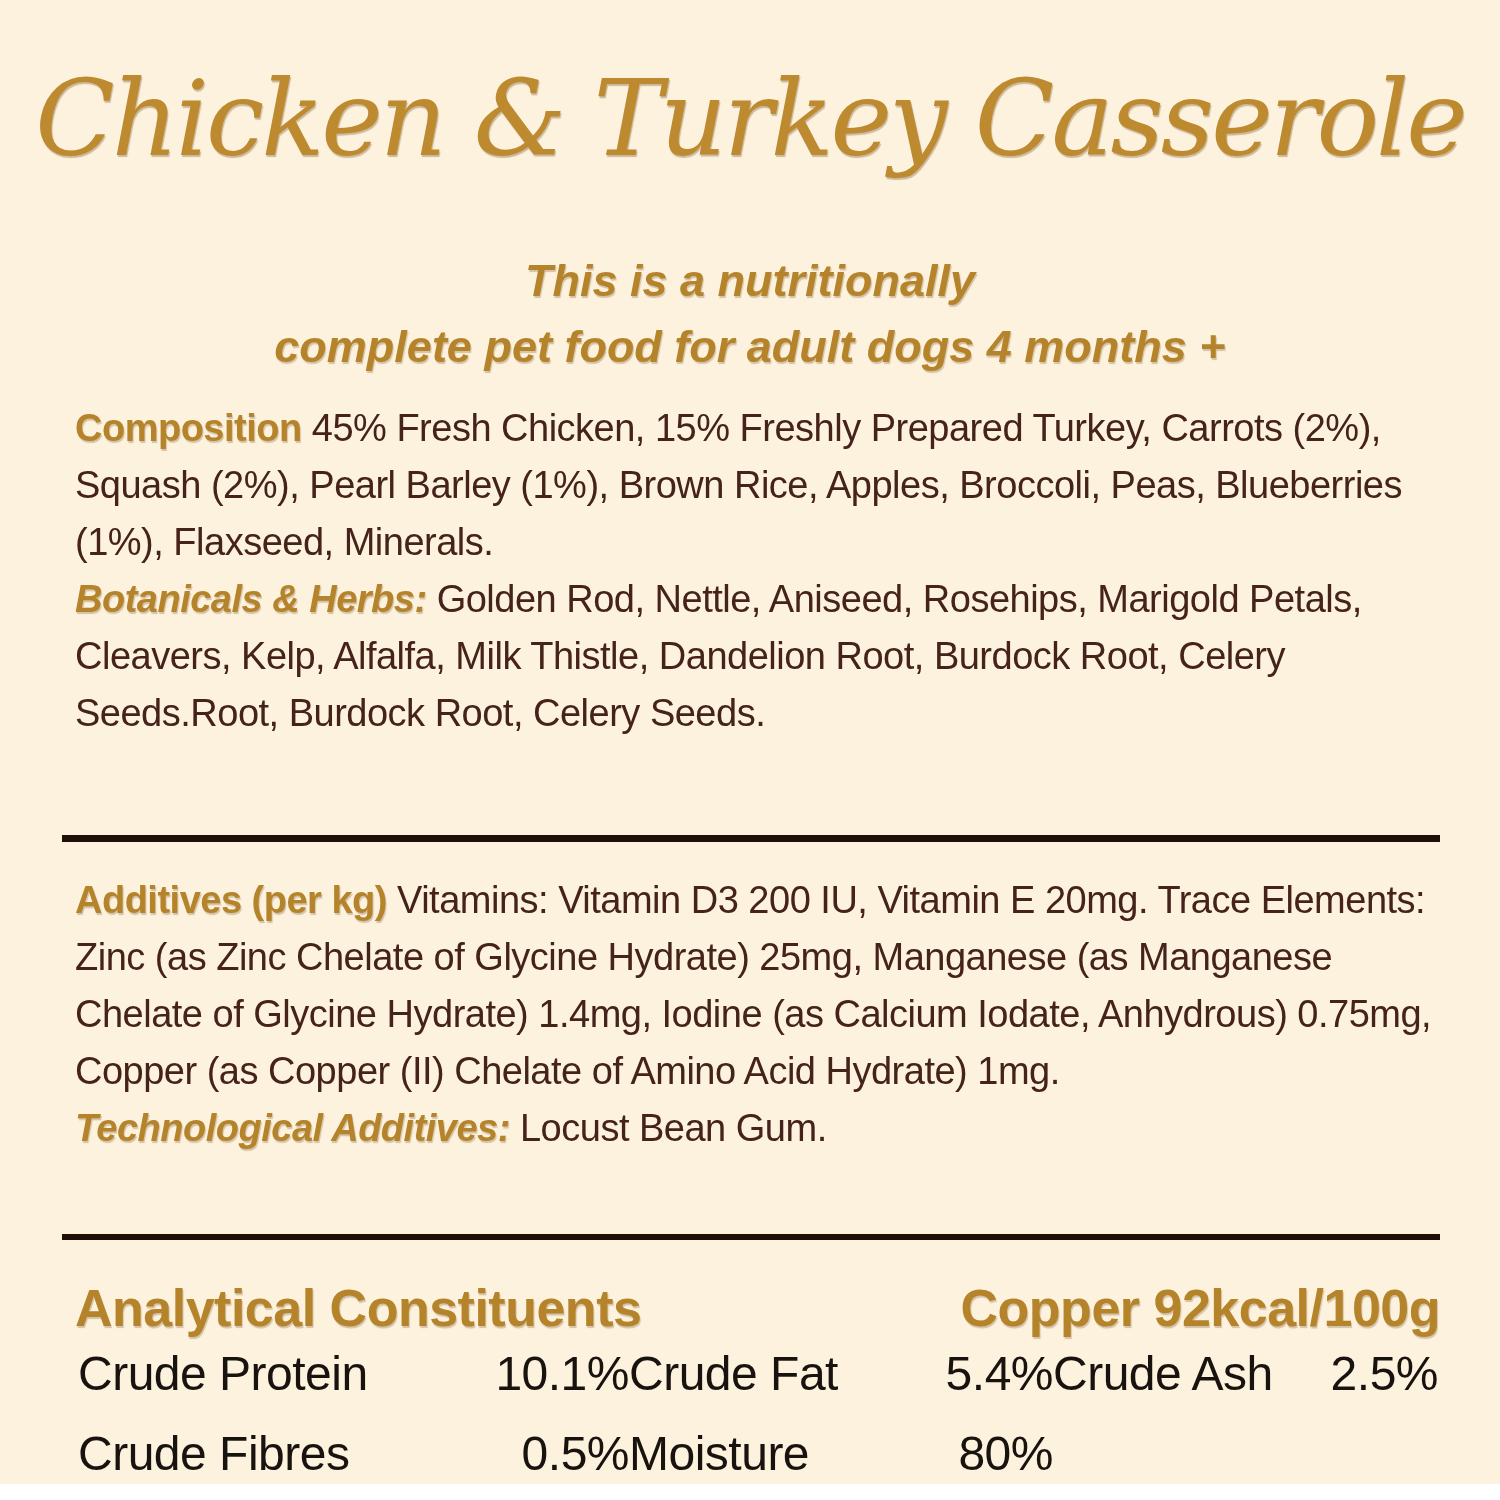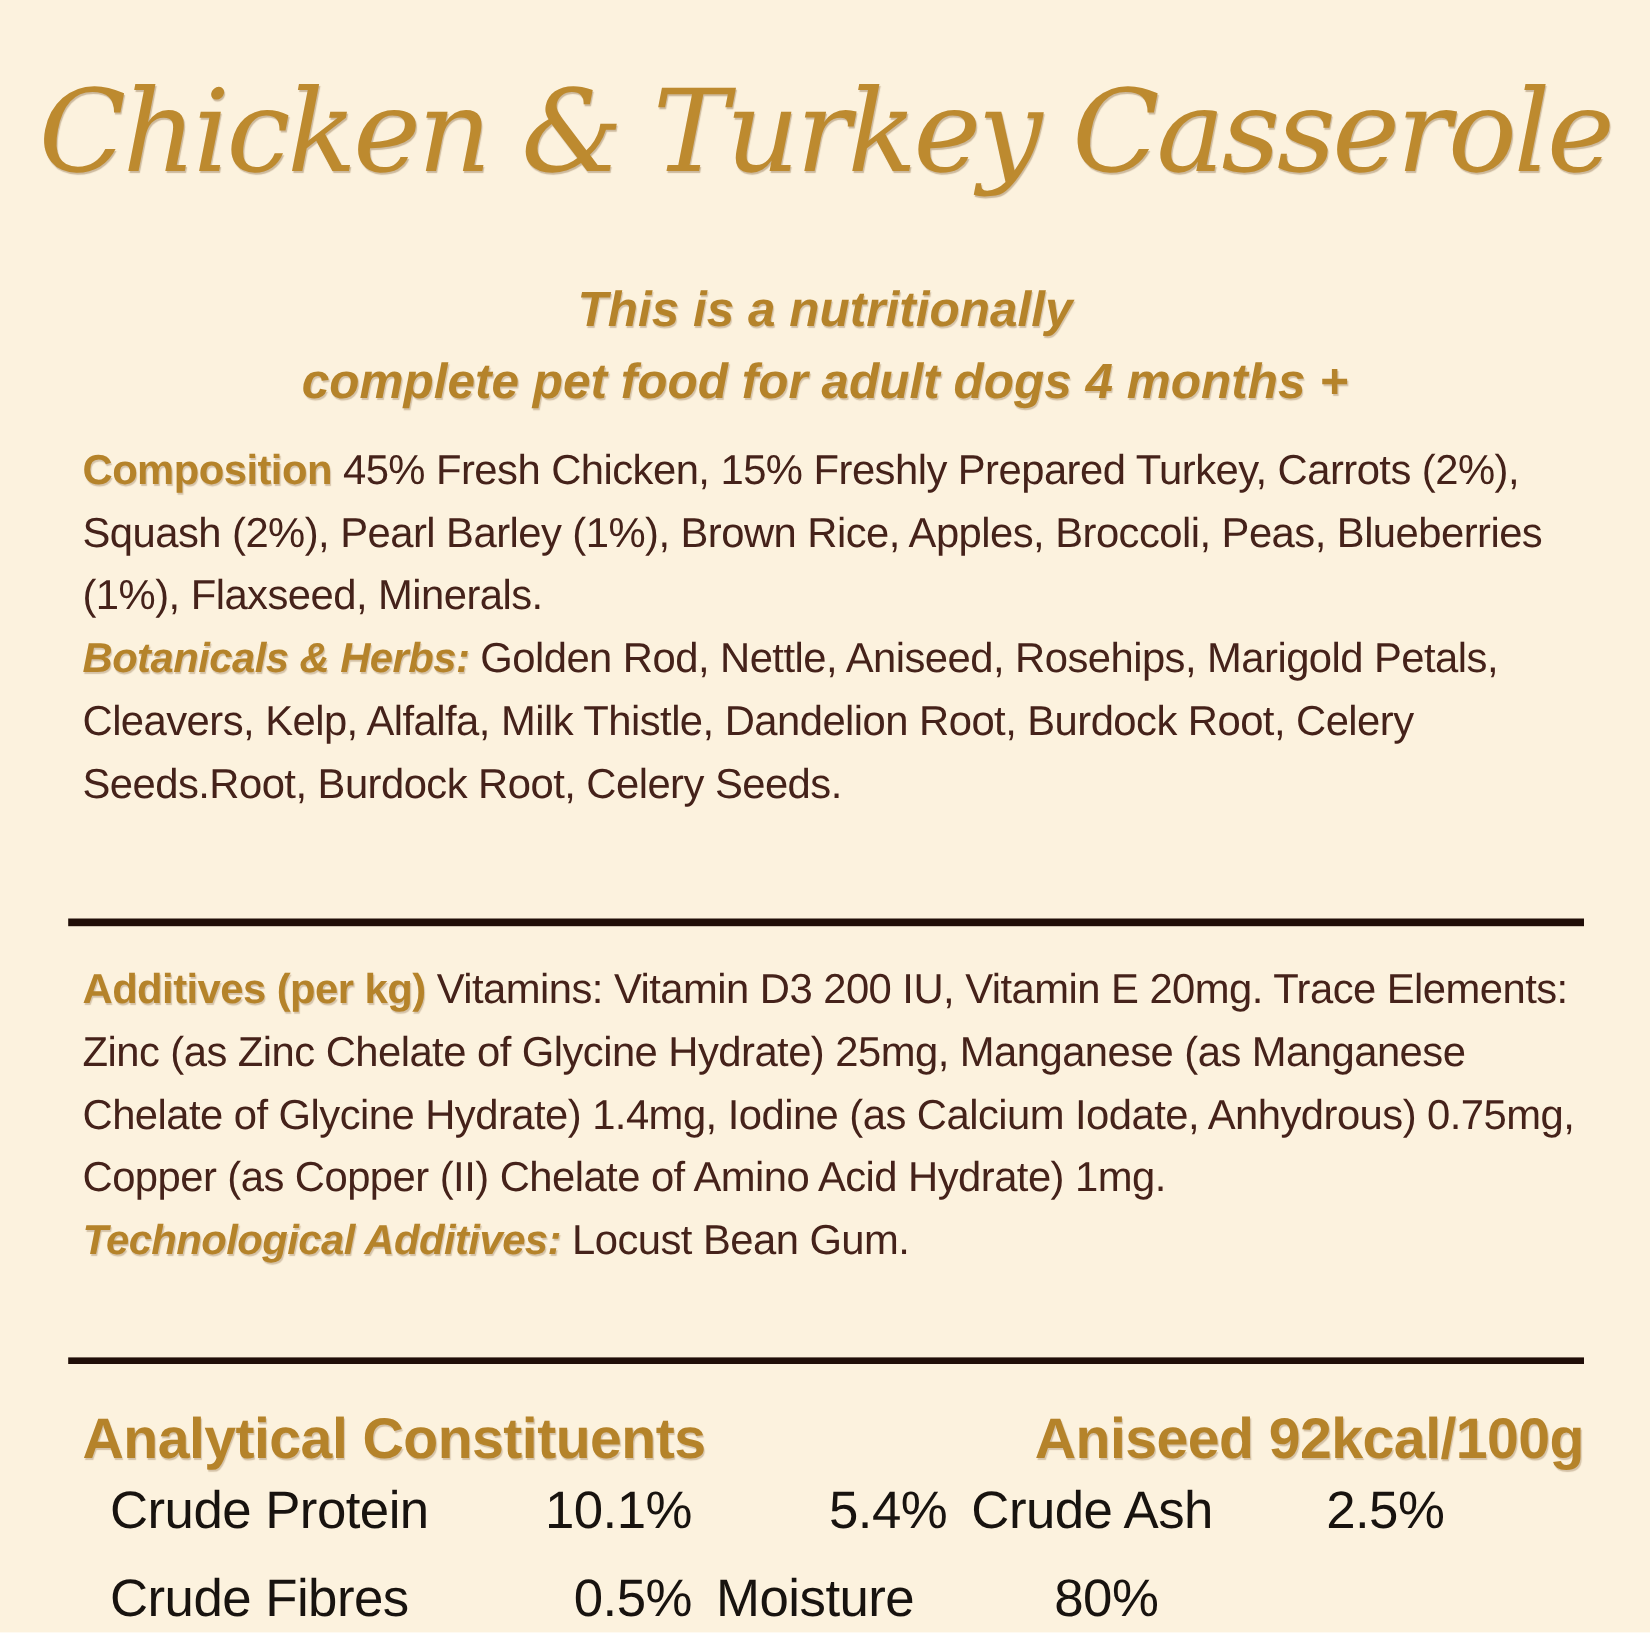--- a/index.html
+++ b/index.html
@@ -103,21 +103,21 @@
     font-size: 48px;
     color: #18130f;
     letter-spacing: -0.5px;
   }
   .an-row {
     display: grid;
     grid-template-columns: 337px 214px 232px 192px 260px auto;
     height: 80px;
     align-items: start;
   }
-  .an-label { white-space: nowrap; margin-left: 22px; }
+  .an-label { white-space: nowrap; }
   .an-value { white-space: nowrap; text-align: right; }
 </style>
 </head>
 <body>
 
 <div class="label-canvas">
 
   <div class="title">Chicken &amp; Turkey Casserole</div>
 
   <div class="subtitle">
@@ -138,27 +138,28 @@
     <p><span class="gold-head">Additives (per kg)</span>
       <span>Vitamins: Vitamin D3 200 IU, Vitamin E 20mg. Trace Elements: Zinc  (as Zinc Chelate of Glycine Hydrate) 25mg, Manganese (as Manganese Chelate of Glycine Hydrate) 1.4mg, Iodine (as Calcium Iodate, Anhydrous) 0.75mg, Copper (as Copper (II) Chelate of Amino Acid Hydrate) 1mg.</span></p>
     <p><span class="gold-head-italic">Technological Additives:</span>
       <span>Locust Bean Gum.</span></p>
   </div>
 
   <div class="divider divider-2"></div>
 
   <div class="an-header">
     <span>Analytical Constituents</span>
-    <span>Aniseed 92kcal/100g</span>
+    <span>Copper 92kcal/100g</span>
   </div>
 
   <div class="an-table">
     <div class="an-row">
       <span class="an-label">Crude Protein</span>
       <span class="an-value">10.1%</span>
+      <span class="an-label">Crude Fat</span>
       <span class="an-value">5.4%</span>
       <span class="an-label">Crude Ash</span>
       <span class="an-value">2.5%</span>
     </div>
     <div class="an-row">
       <span class="an-label">Crude Fibres</span>
       <span class="an-value">0.5%</span>
       <span class="an-label">Moisture</span>
       <span class="an-value">80%</span>
     </div>

